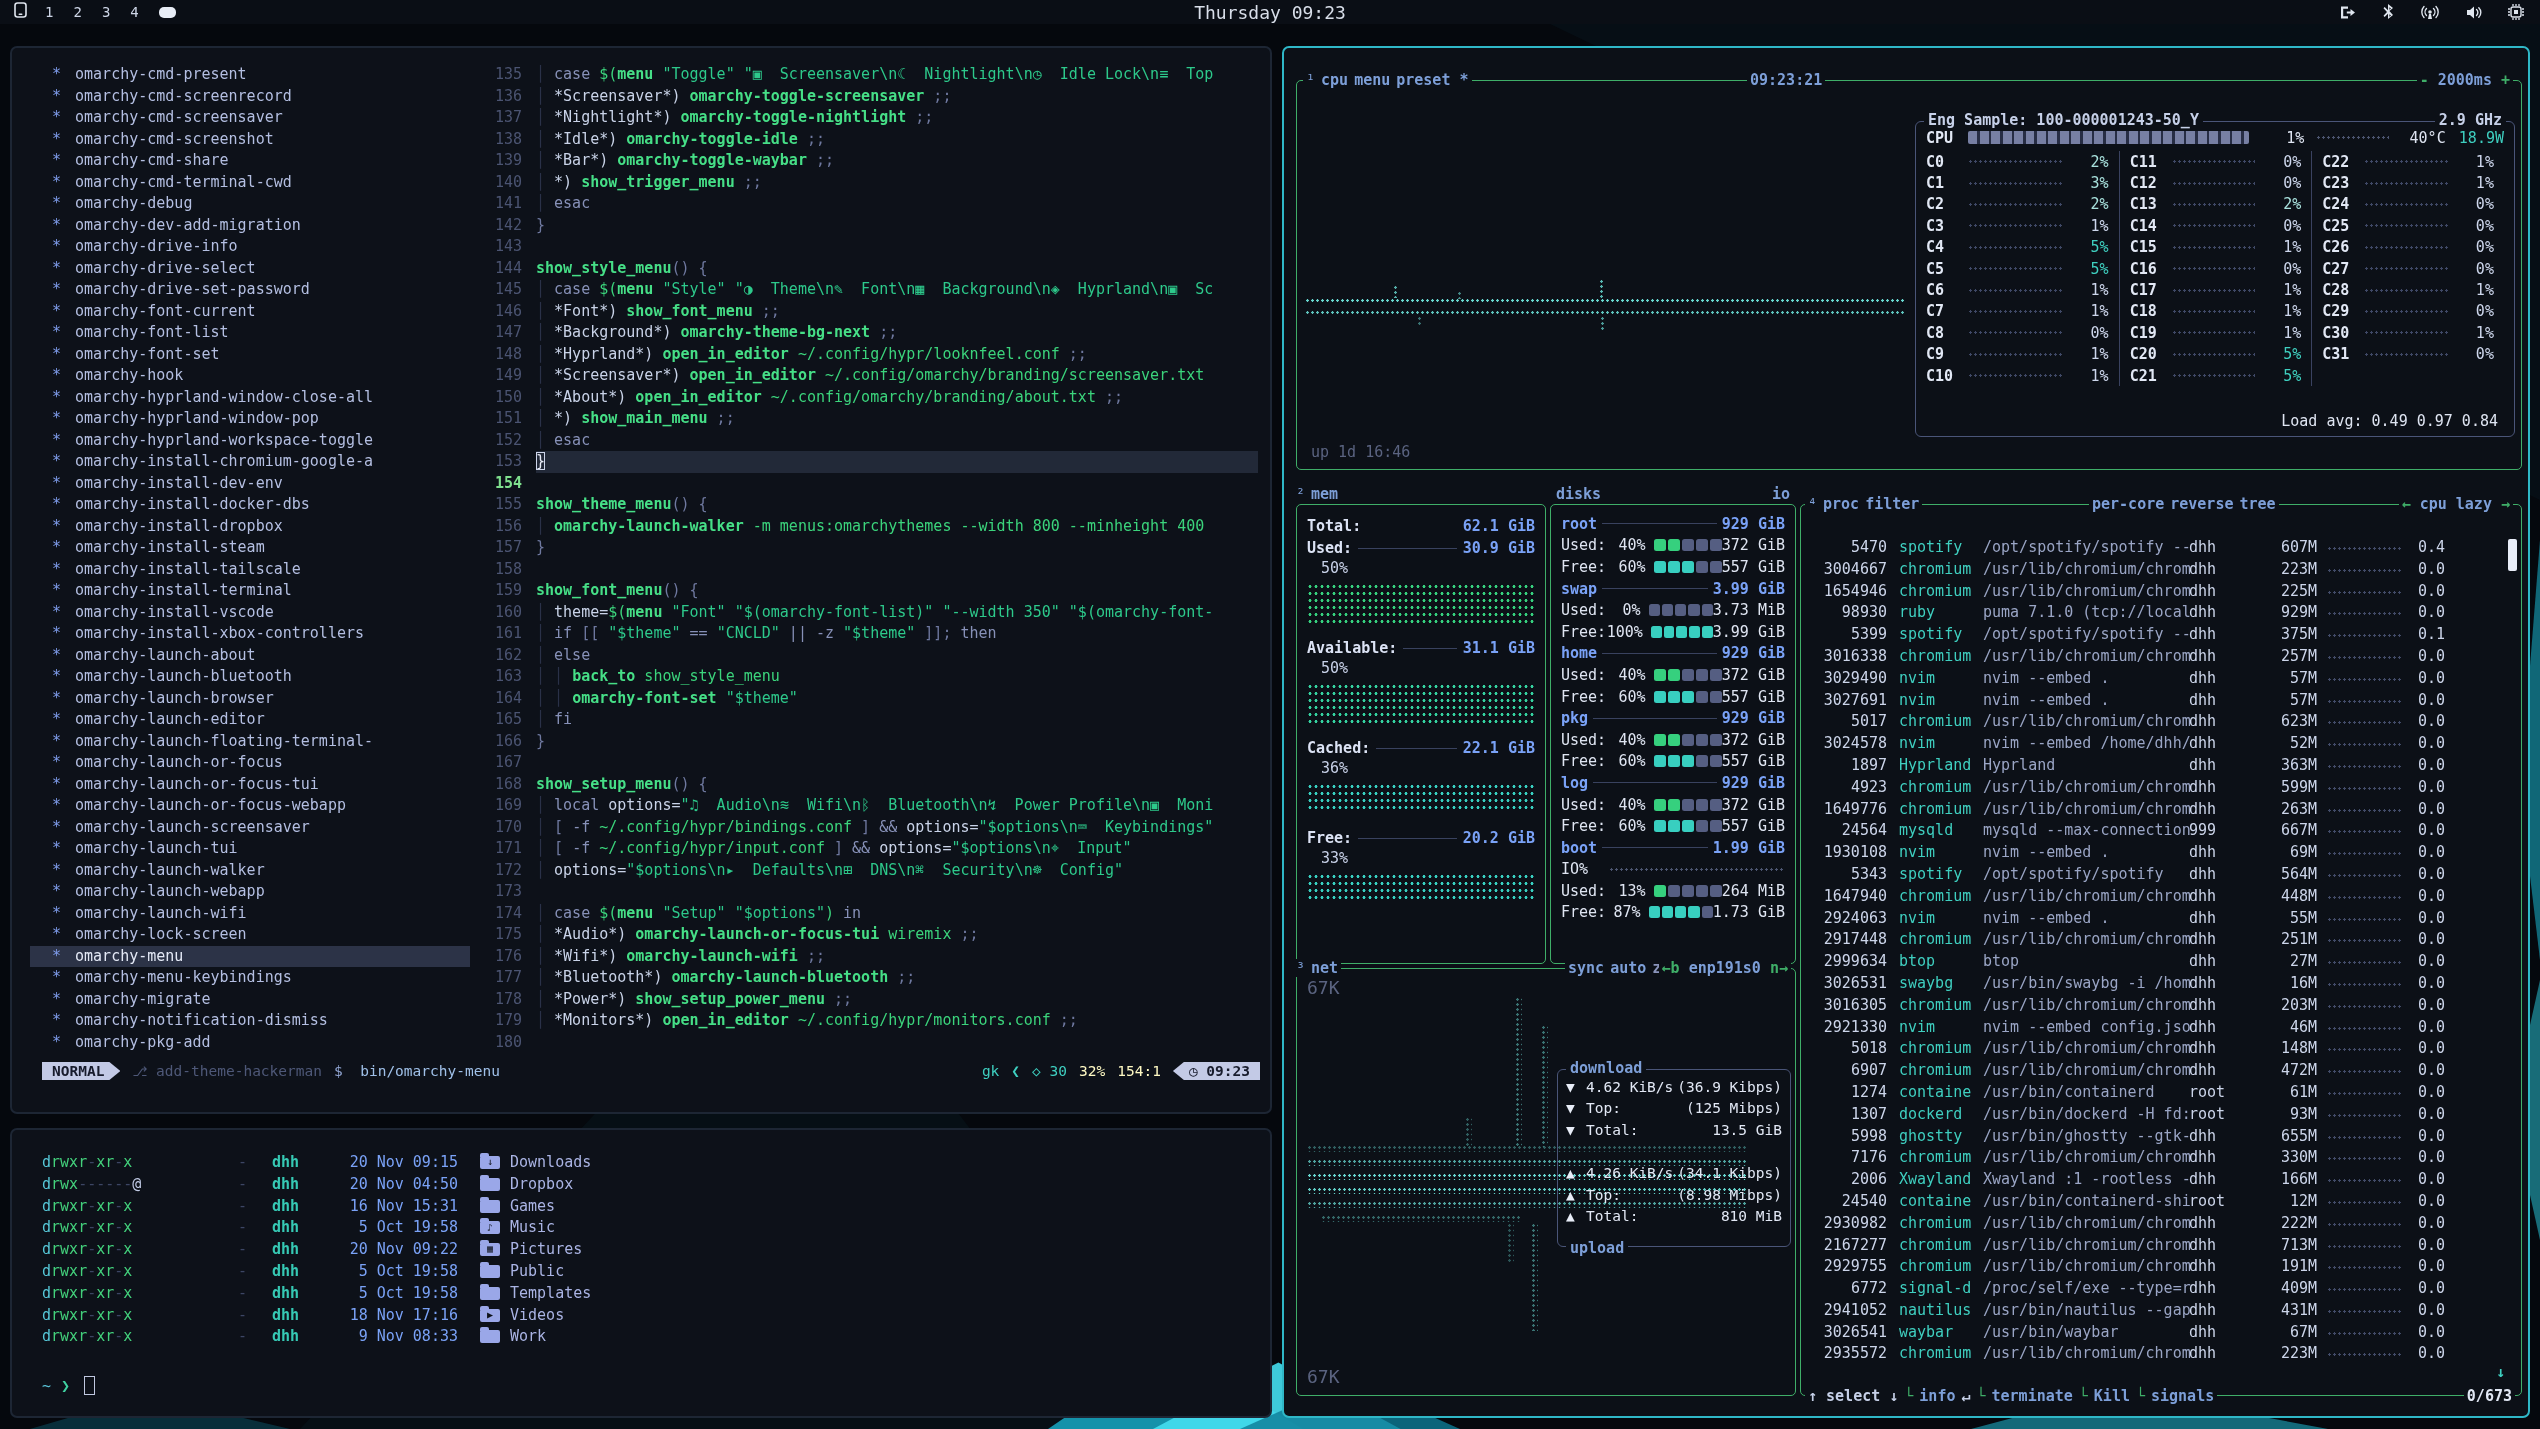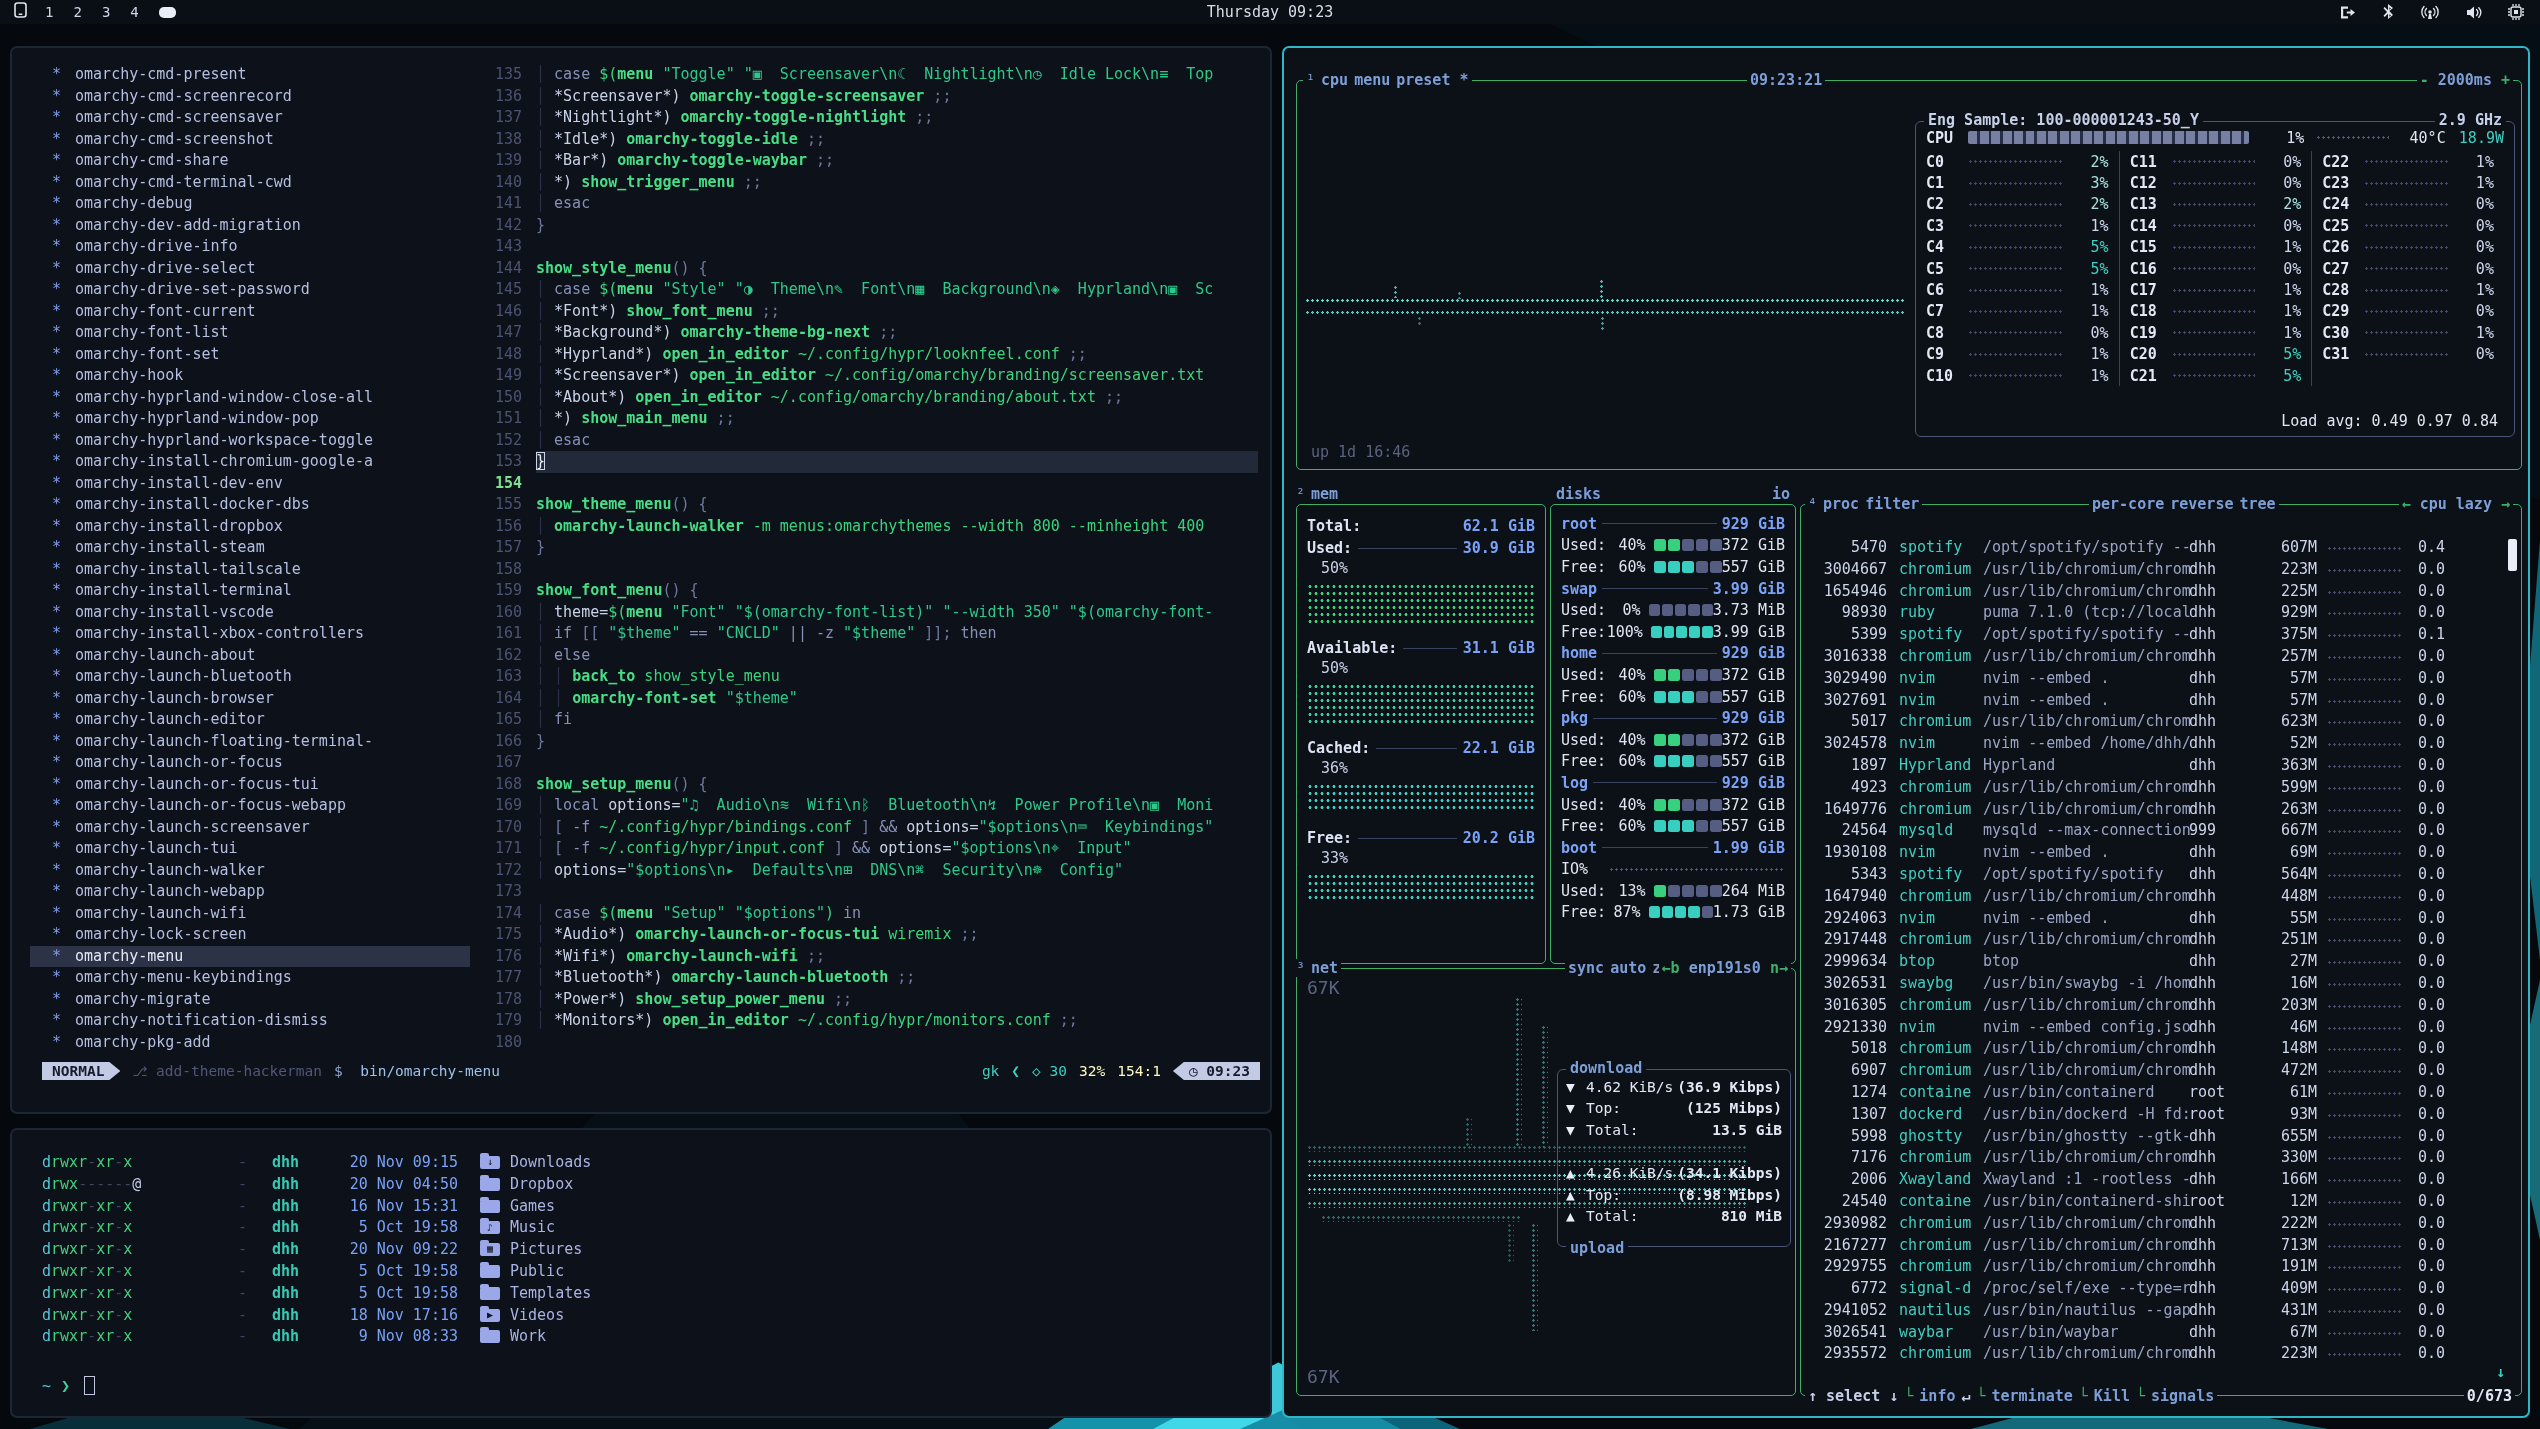--- a/index.html
+++ b/index.html
@@ -13,21 +13,21 @@
   *{margin:0;padding:0;box-sizing:border-box;}
   html,body{width:2540px;height:1429px;overflow:hidden;background:var(--bg);}
   body{font-family:"DejaVu Sans Mono",monospace;color:var(--light);}
   #desktop{position:absolute;inset:0;}
   .shape{position:absolute;pointer-events:none;}
 
   
   #topbar{position:absolute;left:0;top:0;width:2540px;height:24px;background:#0a0e15;display:flex;align-items:center;padding:0 14px;z-index:50;}
   .ws-num{color:#cdd5e6;font-size:14px;margin:0 10px;}
   .ws-pill{width:17px;height:11px;background:#e8edf6;border-radius:5px;margin:0 10px;}
-  #bar-date{position:absolute;left:50%;transform:translateX(-50%);color:#d8dee9;font-size:15px;}
+  #bar-date{position:absolute;left:50%;transform:translateX(-50%);color:#d8dee9;font-size:18px;}
   #tray{position:absolute;right:16px;display:flex;gap:26px;align-items:center;}
   #tray svg{display:block;}
 
   
   .window{position:absolute;background:var(--winbg);border:2px solid #1d2634;border-radius:7px;}
   .window.focused{border-color:#2fb7c7;background:var(--winbg2);}
 
   
   #nvim{left:10px;top:46px;width:1262px;height:1068px;font-size:15px;}
   .nv-files{position:absolute;left:18px;top:16px;width:440px;}
@@ -121,21 +121,21 @@
   .drow .dv{flex:1;text-align:right;}
   .iorow{display:flex;align-items:center;height:21.6px;color:#dfe5f2;}
   .iorow .dl2{width:48px;} .iorow .dl-dots{flex:1;height:7px;background-image:radial-gradient(circle,#4c5570 1.1px,transparent 1.3px);background-size:5px 7px;}
 
   #net-box{left:12px;top:920px;width:500px;height:428px;}
   .netscale{position:absolute;color:#5a6380;font-size:18px;}
   .dl-box{position:absolute;left:260px;top:100px;width:234px;height:178px;border:1.5px solid #4a5578;border-radius:6px;padding:6px 8px;}
   .dl-box .ci-title{color:var(--blue);}
   .dl-title-b{position:absolute;bottom:-11px;left:8px;background:var(--winbg2);padding:0 4px;color:var(--blue);font-weight:bold;}
   .netrow{display:flex;height:21.6px;align-items:center;color:#e2e8f5;white-space:pre;font-size:14.5px;}
-  .netrow .tri{width:20px;color:#e8edf8;} .netrow .nl{flex:1;} .netrow .nv{text-align:right;font-weight:bold;}
+  .netrow .tri{width:20px;color:#e8edf8;} .netrow .nl{flex:1;} .netrow .nv{text-align:right;}
 
   #proc-box{left:516px;top:456px;width:722px;height:892px;}
   .prochead{position:absolute;left:8px;top:8px;right:8px;height:22px;color:#d7def0;font-weight:bold;}
   .ph{position:absolute;white-space:pre;}
   .procrows{position:absolute;left:8px;top:32px;right:8px;}
   .procrow{position:relative;height:21.8px;line-height:21.8px;white-space:pre;}
   .pc{position:absolute;} 
   .pc-pid{left:0;width:78px;text-align:right;color:#ccd5ea;}
   .pc-prog{left:90px;color:#3fcfc0;}
   .pc-cmd{left:174px;color:#9aa5c5;}

